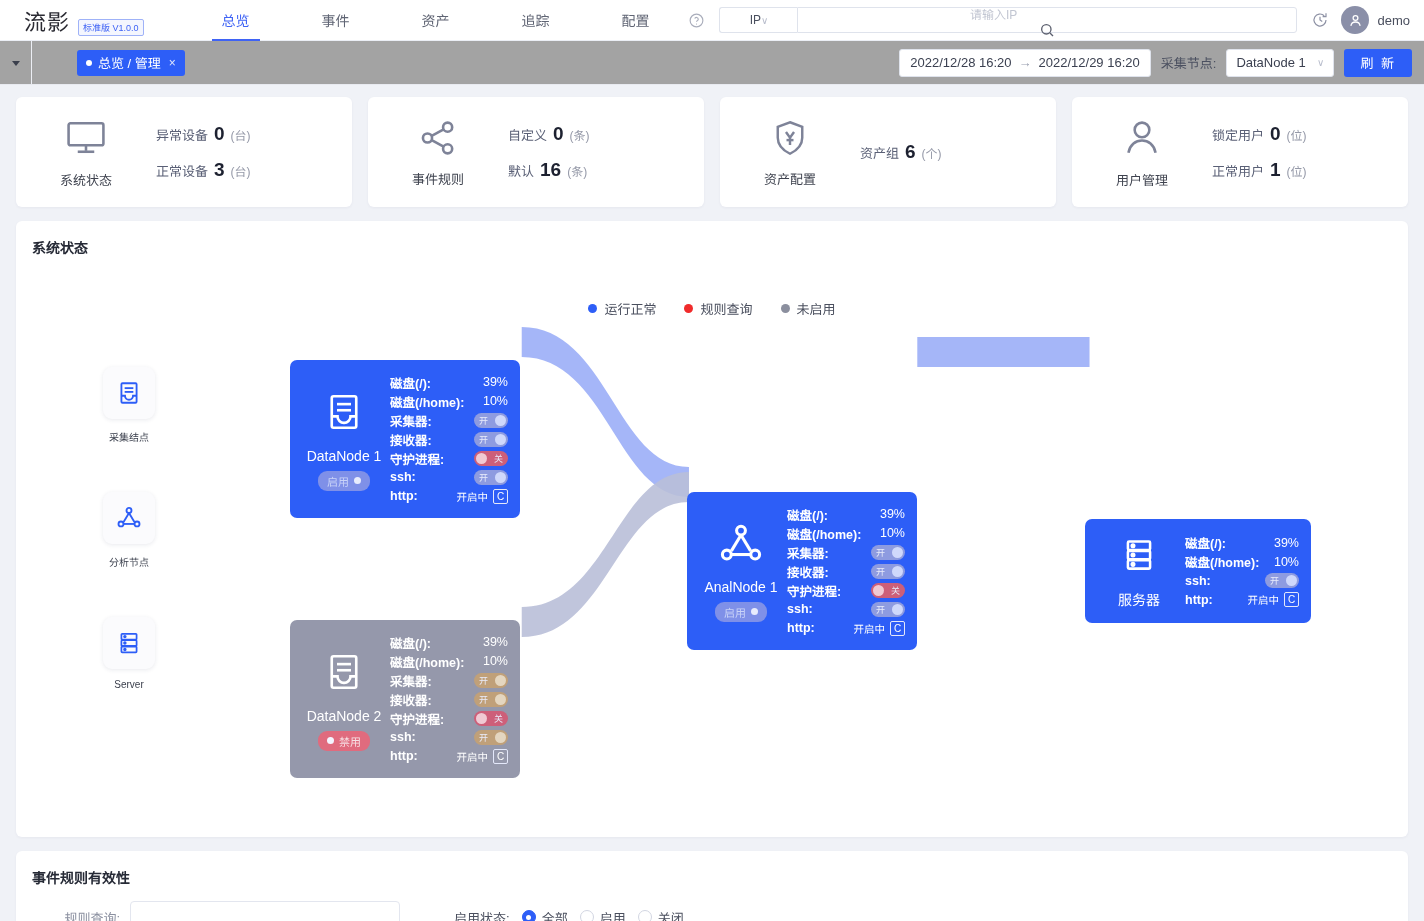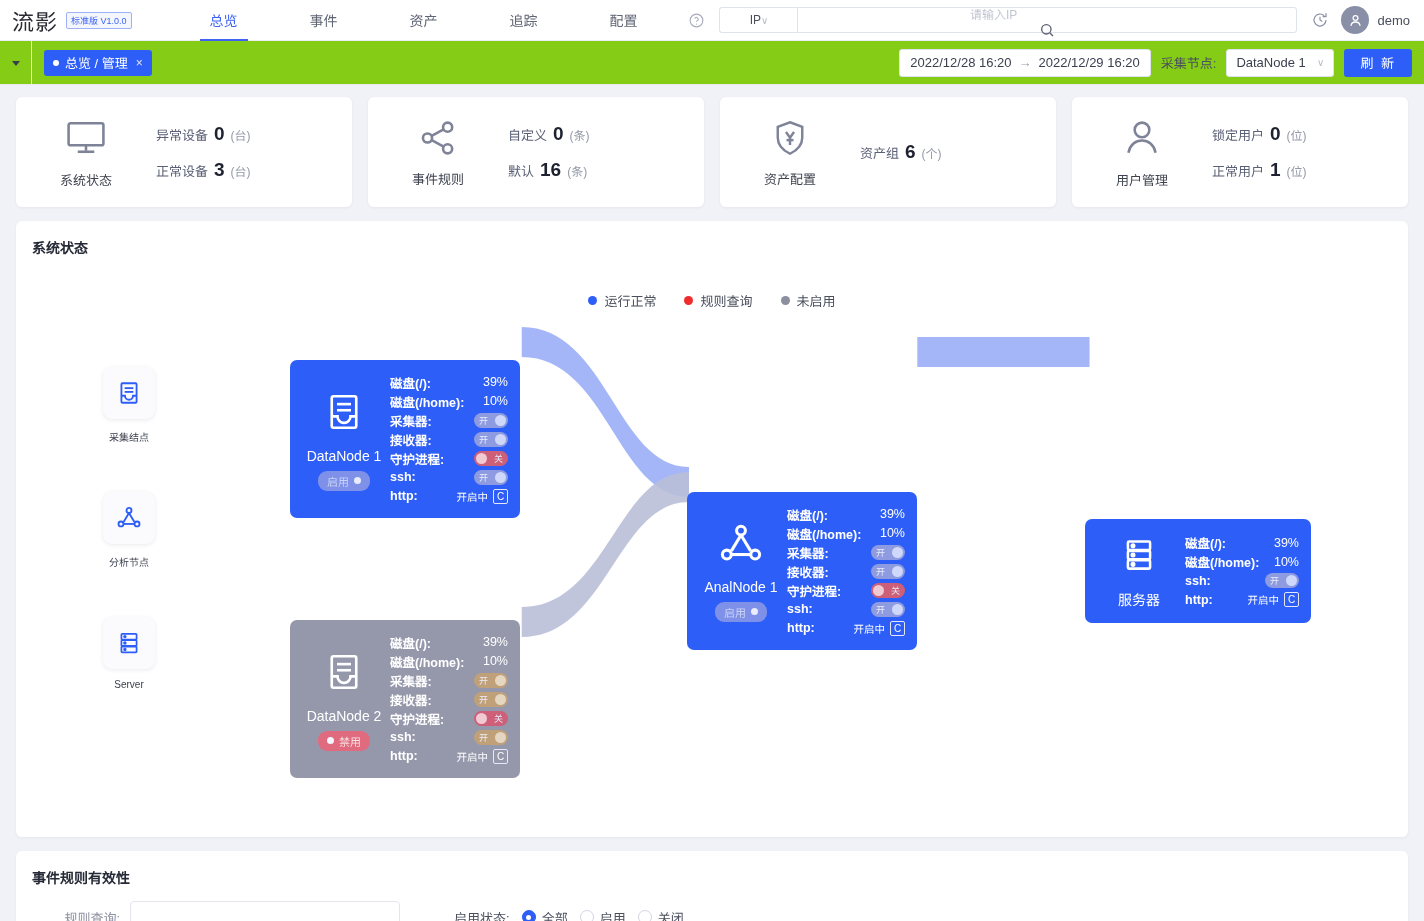--- a/index.html
+++ b/index.html
@@ -12,21 +12,21 @@
     color: #333;
   }
 
   
   .topbar {
     height: 41px; background: #fff;
     display: flex; align-items: center;
     border-bottom: 1px solid #ebeef5;
     position: relative;
   }
-  .brand { display: flex; align-items: center; padding-left: 12px; }
+  .brand { display: flex; align-items: flex-end; padding-left: 24px; }
   .brand-name { font-size: 22px; color: #2b2b33; letter-spacing: 1px; font-weight: 400; }
   .brand-badge {
     margin-left: 8px; font-size: 9px; color: #3f63f5;
     border: 1px solid #9fb2f8; border-radius: 2px;
     padding: 1px 4px; background: #f4f6fe; white-space: nowrap;
   }
   .nav { display: flex; align-items: stretch; height: 41px; margin-left: 42px; }
   .nav-item {
     width: 100px; display: flex; align-items: center; justify-content: center;
     font-size: 14px; color: #606574; cursor: pointer; position: relative;
@@ -59,22 +59,23 @@
   .hist-icon { margin: 0 12px 0 14px; color: #8d91a4; cursor: pointer; display:flex;}
   .avatar {
     width: 28px; height: 28px; border-radius: 50%;
     background: #8a8fa8; display: flex; align-items: center; justify-content: center;
     color: #fff;
   }
   .username { margin-left: 8px; font-size: 13px; color: #4a4f5e; }
 
   
   .tabbar {
-    height: 44px; background: #84cc16; display: flex; align-items: center;
+    height: 44px; background: #a3a3a3; display: flex; align-items: center;
     border-bottom: 1px solid #e8eaf0;
+    gap: 33px;
   }
   .tab-caret {
     width: 32px; display: flex; align-items: center; justify-content: center;
     color: #3a3f4c; cursor: pointer; border-right: 1px solid #eceef4; height: 100%;
   }
   .tab-chip {
     margin-left: 12px; height: 26px; background: #2d5ef7; color: #fff;
     border-radius: 3px; display: flex; align-items: center; gap: 6px;
     padding: 0 9px; font-size: 13px; cursor: pointer;
   }
@@ -119,21 +120,21 @@
   .stat-lines.single { justify-content: center; }
 
   
   .panel {
     margin: 14px 16px 0 16px; background: #fff; border-radius: 6px;
     box-shadow: 0 1px 3px rgba(30,40,80,.05);
   }
   .panel-title { font-size: 14px; font-weight: bold; color: #262a36; padding: 16px 0 0 16px; }
   .topo { position: relative; height: 580px; }
   .legend {
-    position: absolute; top: 34px; left: 0; right: 0;
+    position: absolute; top: 42px; left: 0; right: 0;
     display: flex; justify-content: center; gap: 28px;
   }
   .legend-item { display: flex; align-items: center; gap: 7px; font-size: 13px; color: #4a4f5e; }
   .legend-dot { width: 9px; height: 9px; border-radius: 50%; }
 
   .sidelegend { position: absolute; left: 68px; top: 110px; width: 90px; }
   .side-item { display: flex; flex-direction: column; align-items: center; margin-bottom: 48px; }
   .side-icon-box {
     width: 52px; height: 52px; background: #fbfbfd; border-radius: 9px;
     display: flex; align-items: center; justify-content: center;

